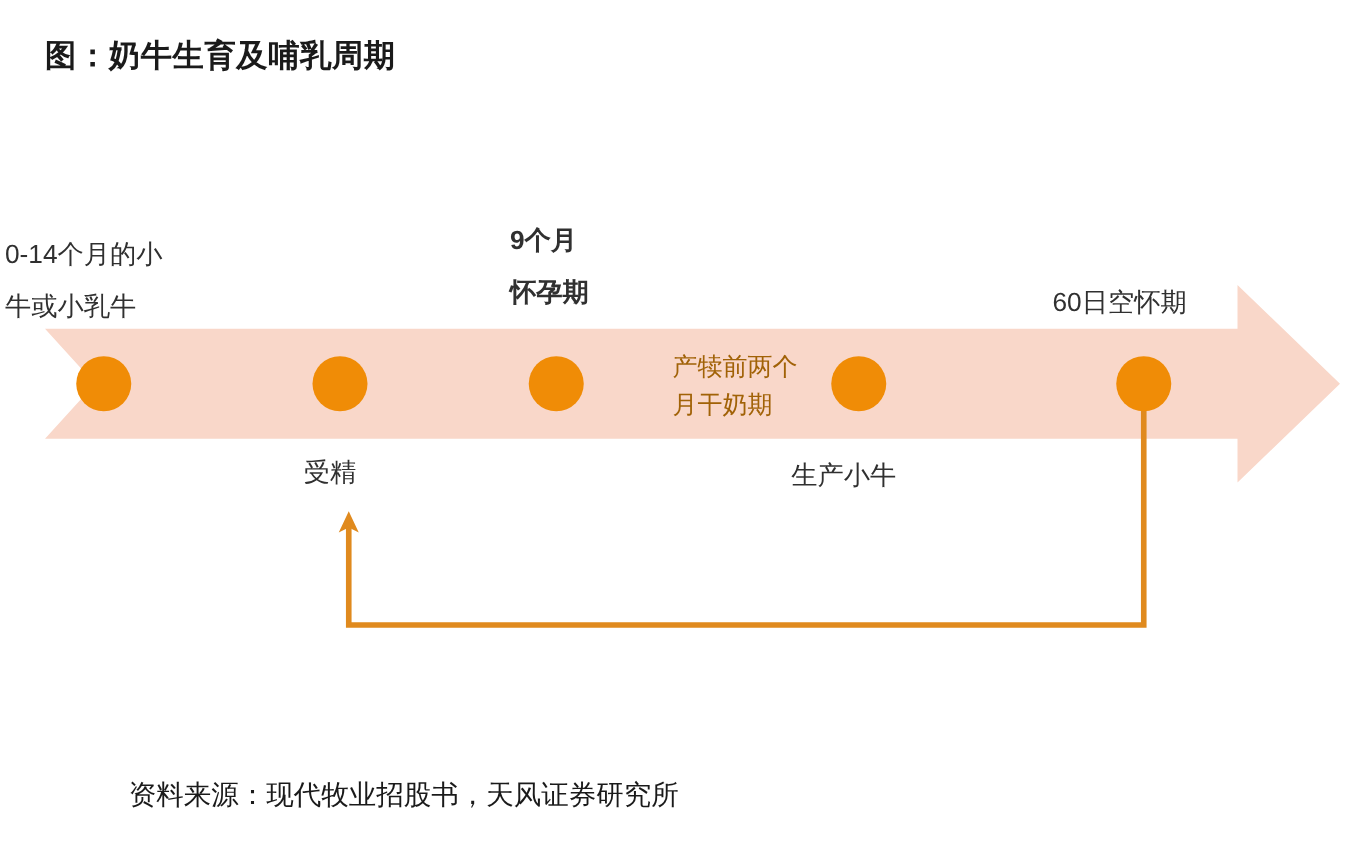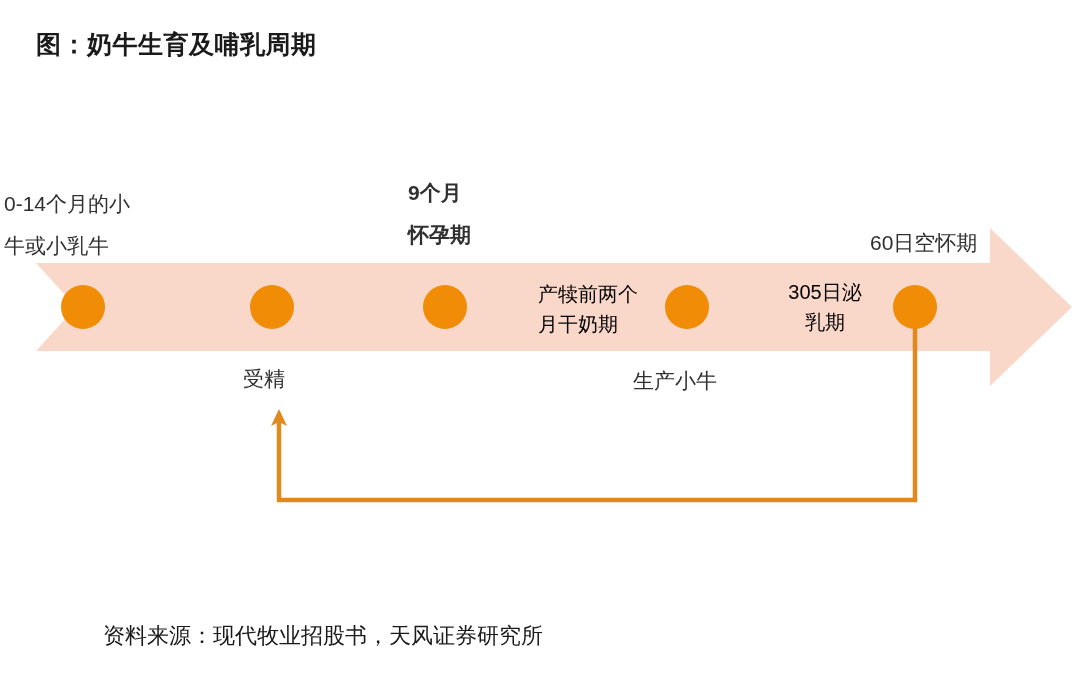--- a/index.html
+++ b/index.html
@@ -43,27 +43,27 @@
 
   
   .lbl {
     position: absolute;
     color: #2e2e2e;
     font-size: 21px;
     line-height: 42px;
     white-space: pre;
   }
   .lbl-above  { color: #303030; }
-  .lbl-inband { color: #000000; font-size: 20px; line-height: 30px; }
+  .lbl-inband { color: #a16207; font-size: 20px; line-height: 30px; }
   .lbl-below  { color: #303030; }
   .lbl-loop   { color: #2e2e2e; font-size: 21px; }
 
   #label-calf        { left: 4px;   top: 183px; }
   #label-pregnancy   { left: 408px; top: 172px; text-align: left; font-weight: bold; }
-  #label-open-days   { left: 842px; top: 222px; margin-left: 28px; }
+  #label-open-days   { left: 842px; top: 222px; }
   #label-dryoff      { left: 538px; top: 279px; }
   #label-lactation   { left: 779px; top: 277px; text-align: center; width: 92px; }
   #label-insemination{ left: 243px; top: 358px; }
   #label-calving     { left: 633px; top: 360px; }
   #label-repeat      { left: 455px; top: 458px; }
 
   
   #source-note {
     position: absolute;
     left: 74px;
@@ -111,22 +111,20 @@
 牛或小乳牛</div>
 
   <div class="lbl lbl-above" id="label-pregnancy">9个月
 怀孕期</div>
 
   <div class="lbl lbl-above" id="label-open-days">60日空怀期</div>
 
   <div class="lbl lbl-inband" id="label-dryoff">产犊前两个
 月干奶期</div>
 
-  <div class="lbl lbl-inband" id="label-lactation">305日泌
-乳期</div>
 
   <div class="lbl lbl-below" id="label-insemination">受精</div>
 
   <div class="lbl lbl-below" id="label-calving">生产小牛</div>
 
 
   <div id="source-note">资料来源：现代牧业招股书，天风证券研究所</div>
 
 </div>
 

